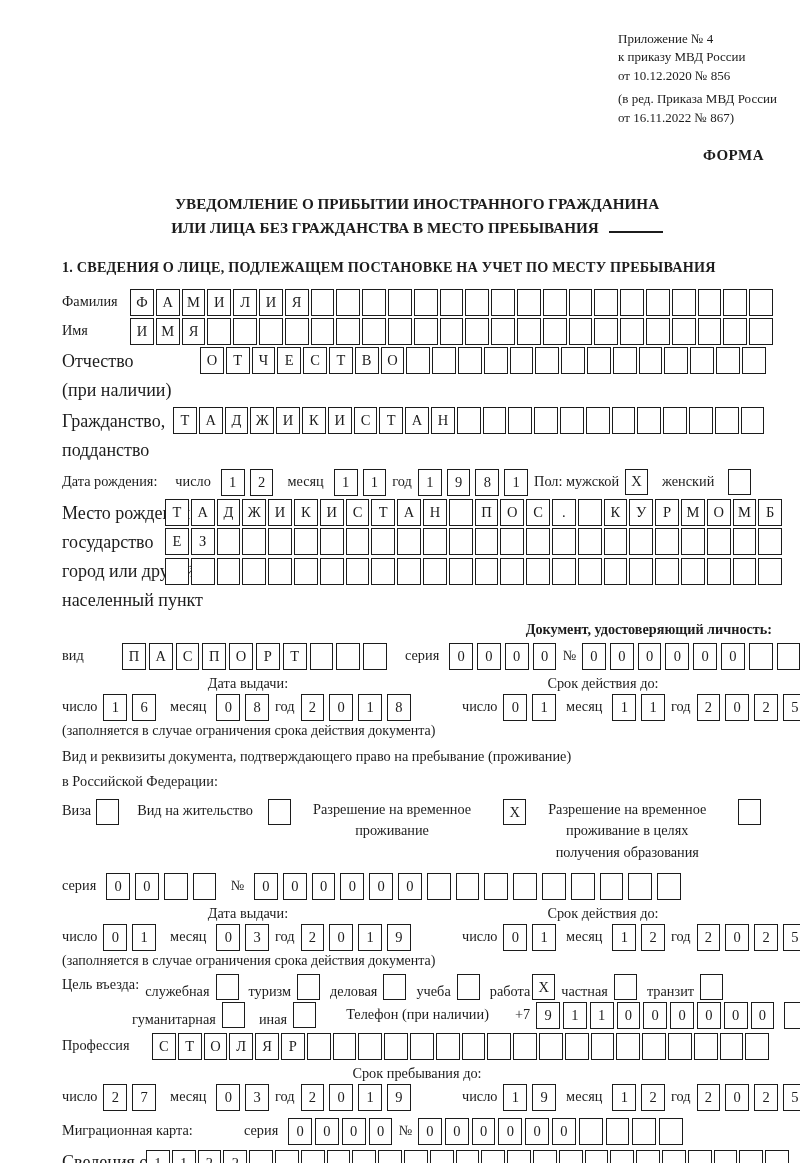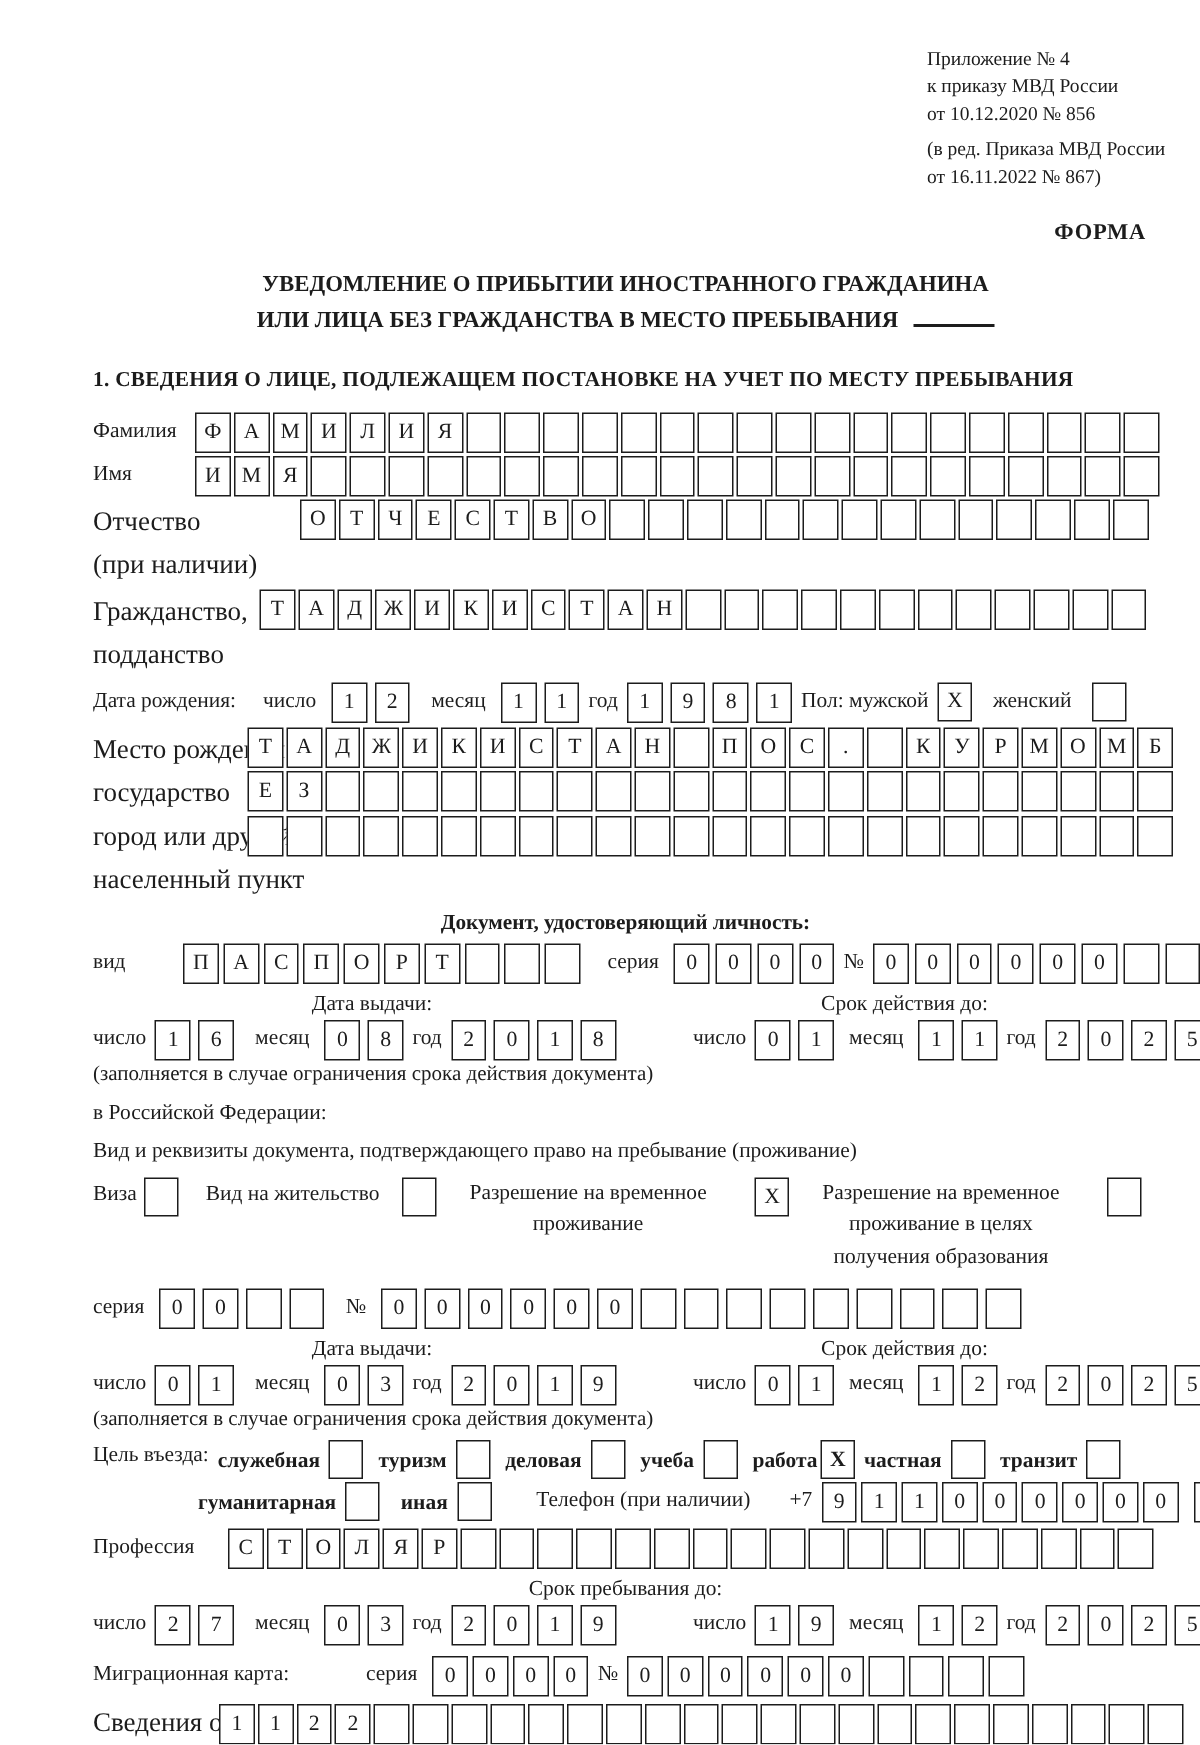--- a/index.html
+++ b/index.html
@@ -5,52 +5,52 @@
   html,body{margin:0;padding:0;background:#fff;}
   .page{
     width:800px;height:1163px;box-sizing:border-box;position:relative;
     background:#fff;color:#1c1c1c;overflow:hidden;
     font-family:"Liberation Serif","DejaVu Serif",serif;
     padding:30px 28px 0 62px;
   }
   .appendix{margin-left:556px;font-size:13px;line-height:1.42;white-space:nowrap;}
   .appendix .rev{margin-top:5px;}
   .forma{text-align:right;padding-right:8px;font-weight:bold;font-size:15px;margin-top:20px;letter-spacing:.5px;}
-  .title{text-align:center;font-weight:bold;font-size:15.2px;line-height:1.55;margin-top:14px;}
+  .title{text-align:center;font-weight:bold;font-size:15.2px;line-height:1.55;margin-top:28px;}
   .blank{display:inline-block;width:54px;height:14px;border-bottom:2px solid #1c1c1c;margin-left:10px;}
   .sec1{font-weight:bold;font-size:14.2px;margin-top:20px;margin-bottom:13px;letter-spacing:.2px;}
 
   .frow{display:flex;align-items:flex-start;margin-bottom:2px;}
   .lbl{font-size:14.3px;padding-top:4px;flex-shrink:0;white-space:nowrap;}
   .lblcol{flex-shrink:0;}
   .lblcol div{font-size:18px;line-height:1.6;white-space:nowrap;}
   .boxes{display:flex;gap:2px;flex-wrap:nowrap;}
   .g3{gap:3px;} .g4{gap:4px;} .g5{gap:5px;}
   .cell{
     width:23.8px;height:27px;box-sizing:border-box;border:1.8px solid #1c1c1c;
     display:inline-flex;align-items:center;justify-content:center;
     font-size:14.5px;flex-shrink:0;background:#fff;
   }
   .cb{width:23px;height:26px;}
   .w68{width:68px;} .w111{width:111px;} .w138{width:138px;} .w90{width:90px;} .w103{width:103px;font-size:13.6px;} .w84{width:84px;}
   .sub{font-size:14.3px;line-height:1.55;white-space:nowrap;}
-  .dochead{text-align:center;font-weight:bold;font-size:14.2px;margin:6px 0 5px;}
+  .dochead{text-align:right;font-weight:bold;font-size:14.2px;margin:6px 0 5px;}
   .two-col{display:flex;margin-top:5px;}
   .col-l{width:372px;flex-shrink:0;}
   .col-r{flex:1;}
   .dhdr{font-size:14.3px;text-align:center;}
   .dgroup{display:flex;align-items:flex-start;margin-top:2px;}
   .dgroup .lbl{padding-top:4px;}
   .fine{font-size:14px;text-align:left;padding-right:10px;margin:2px 0 5px;}
   .intro{font-size:14.3px;line-height:1.8;margin-top:3px;}
   .opts{display:flex;align-items:flex-start;margin:4px 0 10px;}
   .optblock{text-align:center;font-size:14.3px;line-height:1.5;}
   .optpair{display:flex;align-items:flex-start;gap:9px;}
   .ml6{margin-left:6px;} .ml10{margin-left:10px;} .ml14{margin-left:14px;} .ml18{margin-left:18px;} .ml22{margin-left:22px;gap:32px;} .ml26{margin-left:26px;} .ml30{margin-left:30px;} .ml70{margin-left:70px;}
-  .purpose{display:flex;align-items:center;font-weight:bold;}
+  .purpose{display:flex;align-items:flex-end;}
   .purpose .lbl{padding-top:2px;}
   .purpose .cell{margin-left:6px;}
   .mb2{margin-bottom:2.5px;}
 </style>
 </head>
 <body>
 
 <div class="page">
 
   <div class="appendix">
@@ -385,22 +385,22 @@
           <span class="cell">2</span>
           <span class="cell">0</span>
           <span class="cell">2</span>
           <span class="cell">5</span>
         </div>
     </div>
   </div>
   <div class="fine">(заполняется в случае ограничения срока действия документа)</div>
 
   <div class="intro">
+    <div>Вид и реквизиты документа, подтверждающего право на пребывание (проживание)</div>
     <div>в Российской Федерации:</div>
-    <div>Вид и реквизиты документа, подтверждающего право на пребывание (проживание)</div>
   </div>
 
   <div class="opts">
     <div class="optpair">
       <span class="sub">Виза</span>
       <span class="cell cb" style="margin-left:-4px;"></span>
     </div>
     <div class="optpair ml18">
       <span class="sub">Вид на жительство</span>
       <span class="cell cb ml6"></span>

